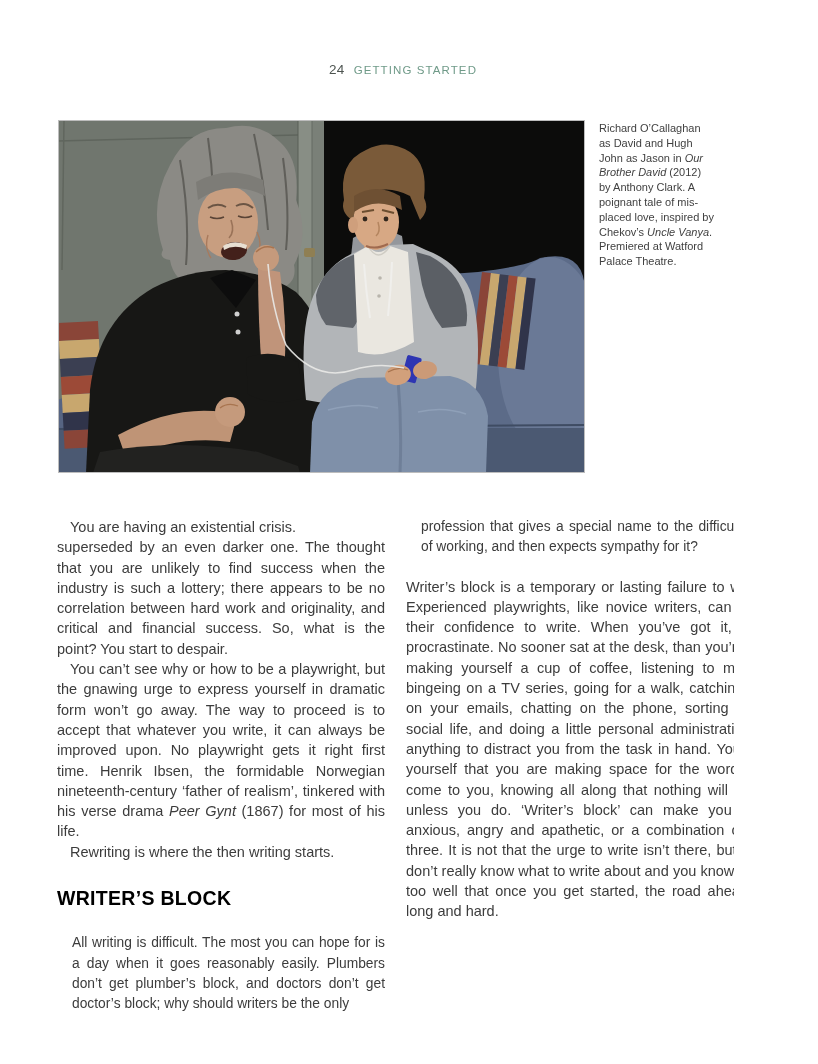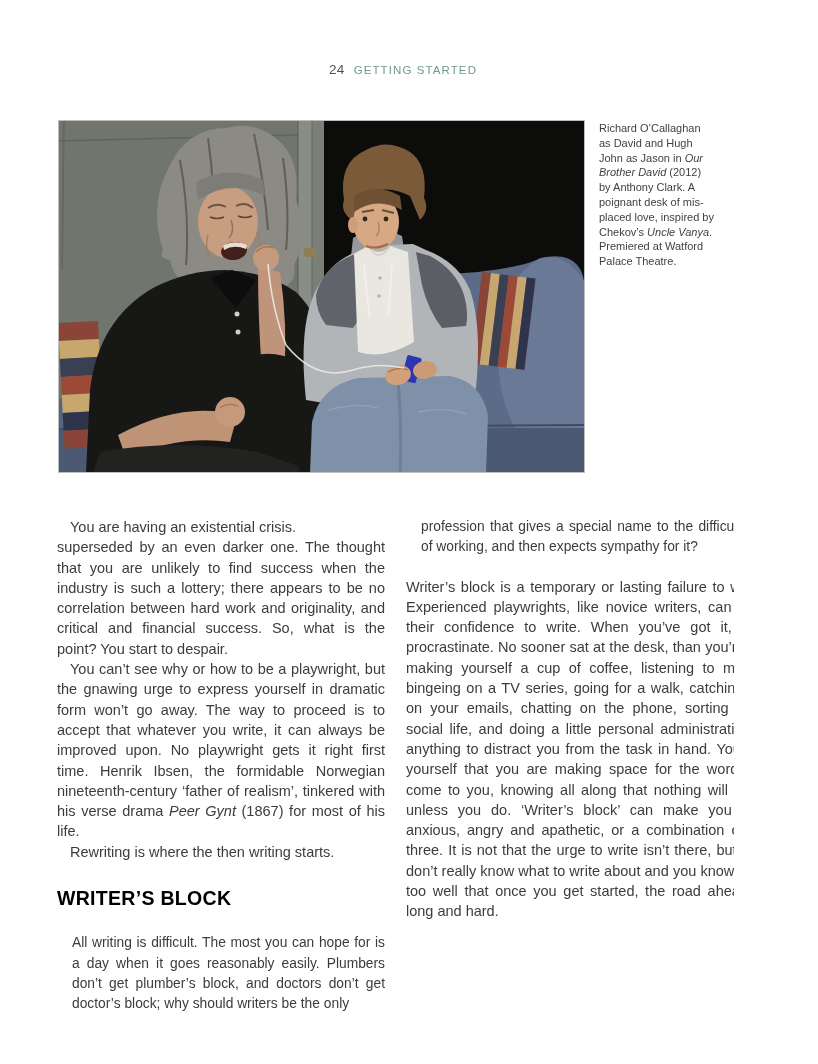--- a/index.html
+++ b/index.html
@@ -157,21 +157,21 @@
       <rect x="0.5" y="0.5" width="526" height="352" fill="none" stroke="#bdbdbd" stroke-width="1"></rect>
     </svg>
   </div>
 
   <div class="caption">
       <div class="cap-line"><span>Richard O’Callaghan</span></div>
       <div class="cap-line"><span>as David and Hugh</span></div>
       <div class="cap-line"><span>John as Jason in </span><em>Our</em></div>
       <div class="cap-line"><em>Brother David</em><span> (2012)</span></div>
       <div class="cap-line"><span>by Anthony Clark. A</span></div>
-      <div class="cap-line"><span>poignant desk of mis-</span></div>
+      <div class="cap-line"><span>poignant tale of mis-</span></div>
       <div class="cap-line"><span>placed love, inspired by</span></div>
       <div class="cap-line"><span>Chekov’s </span><em>Uncle Vanya</em><span>.</span></div>
       <div class="cap-line"><span>Premiered at Watford</span></div>
       <div class="cap-line"><span>Palace Theatre.</span></div>
     </div>
 
   <div class="col col-left">
     <div>
         <p class="para indent"><span>You are having an existential crisis.</span></p>
         <p class="para"><span>superseded by an even darker one. The thought that you are unlikely to find success when the industry is such a lottery; there appears to be no correlation between hard work and originality, and critical and financial success. So, what is the point? You start to despair.</span></p>

